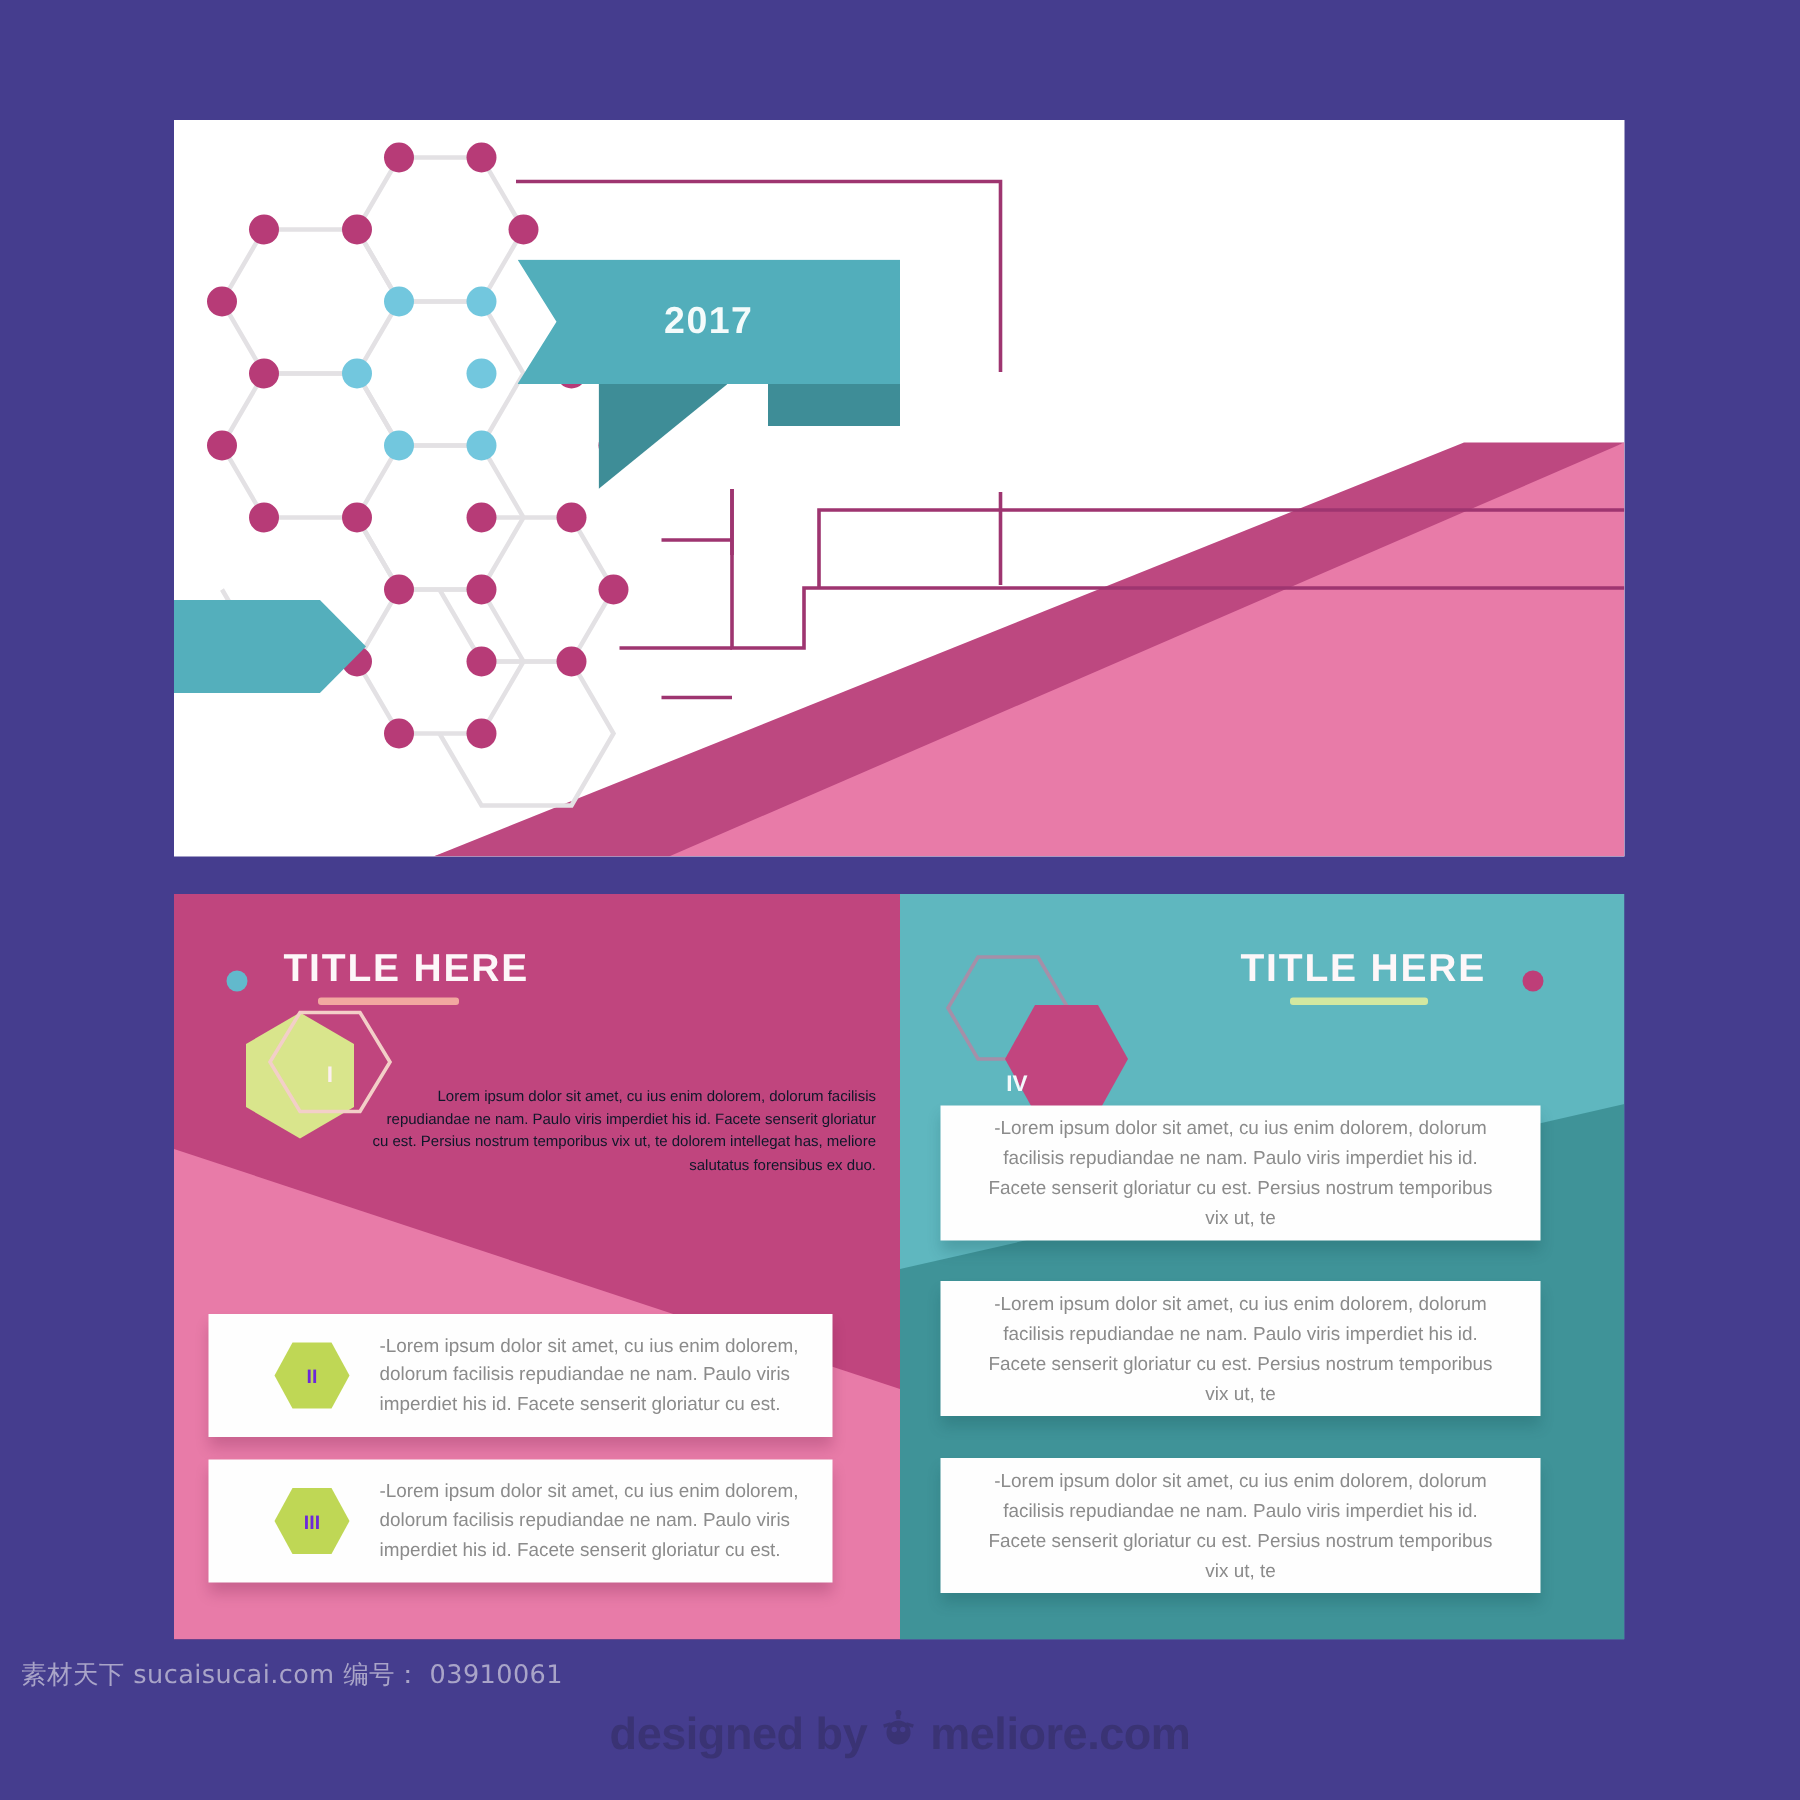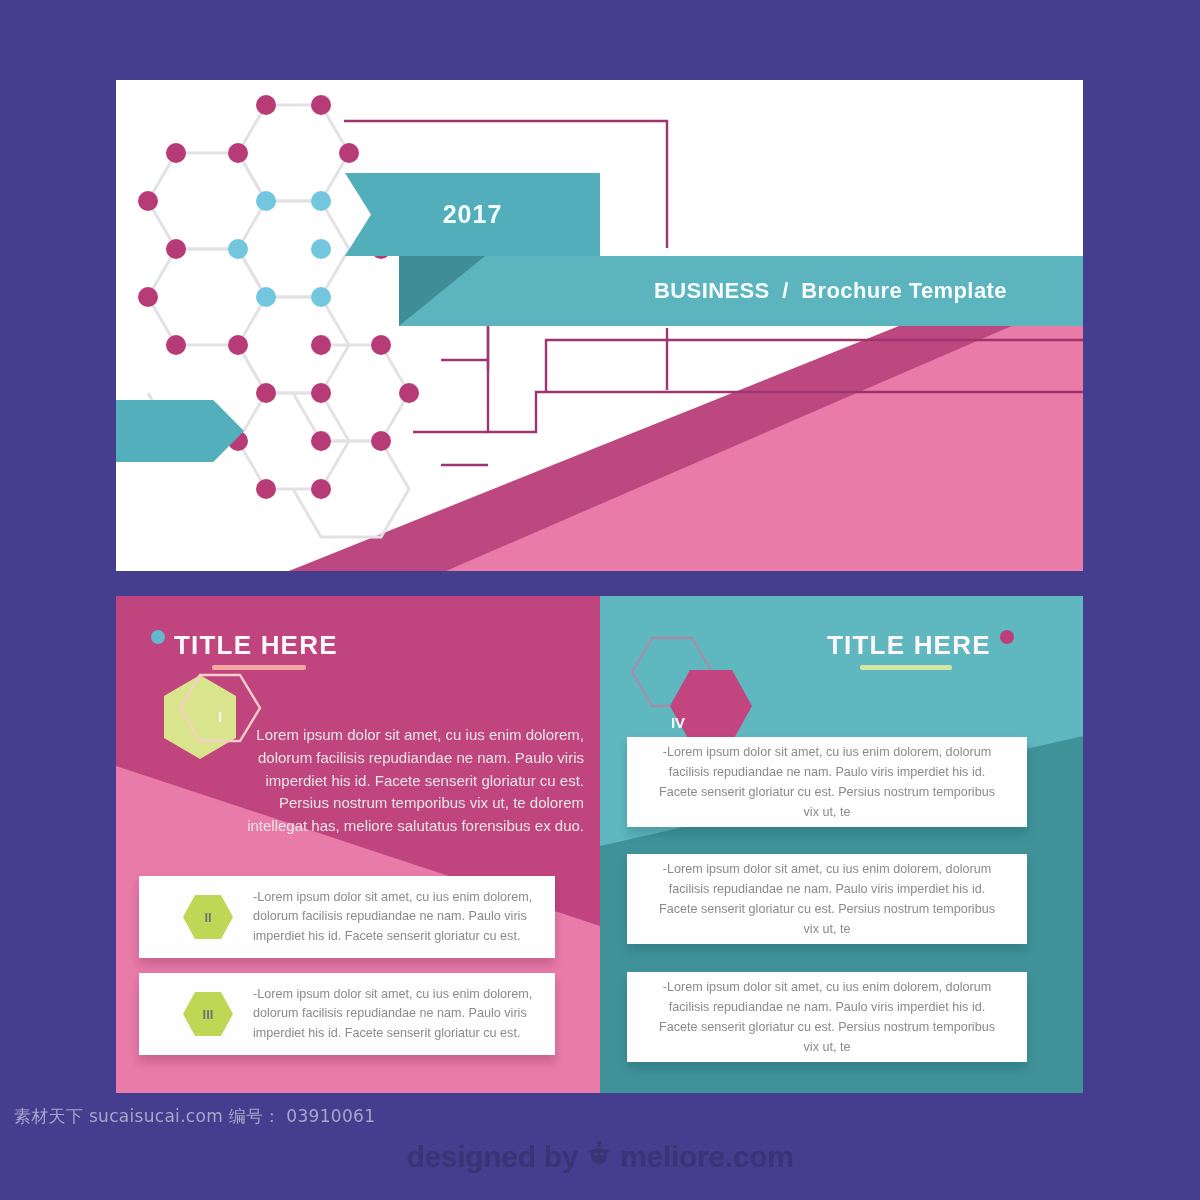--- a/index.html
+++ b/index.html
@@ -85,21 +85,21 @@
   }
   #page-right {
     position:relative; width:483px; height:497px;
     background:#5FB7BF; overflow:hidden;
   }
   #page-right .diag {
     position:absolute; left:0; top:0; width:483px; height:497px;
   }
 
   
-  .heading { position:absolute; display:flex; align-items:flex-start; gap:9px; }
+  .heading { position:absolute; display:flex; align-items:flex-end; gap:24px; }
   .heading .dot { width:14px; height:14px; border-radius:50%; }
   .heading .ht {
     color:#FDF7F9; font-size:26px; font-weight:bold; letter-spacing:1.2px;
   }
   .rule { position:absolute; height:5px; border-radius:2px; }
 
   #h-left { left:35px; top:34px; }
   #rule-left { left:96px; top:69px; width:94px; background:#F2A8A0; }
   #h-right { left:227px; top:34px; flex-direction:row-reverse; }
   #rule-right { left:260px; top:69px; width:92px; background:#D3E8A0; }
@@ -107,37 +107,37 @@
   
   #hexgrp-left { position:absolute; left:18px; top:54px; width:180px; height:150px; }
   #hex-I-label {
     position:absolute; left:89px; top:112px; width:30px;
     text-align:center; color:#FCEFEF; font-size:15px; font-weight:bold;
   }
 
   
   #para-left {
     position:absolute; left:130px; top:128px; width:338px;
-    text-align:right; color:#e5e5e5; font-size:15px; line-height:1.52;
+    text-align:right; color:#0f172a; font-size:10px; line-height:1.52;
   }
 
   
   .card-l {
     position:absolute; left:23px; width:416px; background:#FEFEFE;
     box-shadow:0 7px 9px rgba(90,15,55,.22);
     display:flex; align-items:center;
   }
   #card-l2 { top:280px; height:82px; }
   #card-l3 { top:377px; height:82px; }
   .card-l .hex {
     flex:0 0 54px; height:54px; margin-left:42px; position:relative;
   }
   .card-l .hex .num {
     position:absolute; inset:0; display:flex; align-items:center;
-    justify-content:center; color:#737373; font-size:13px; font-weight:bold;
+    justify-content:center; color:#6d28d9; font-size:13px; font-weight:bold;
   }
   .card-l .ctext {
     color:#8B8B8B; font-size:12.6px; line-height:1.55;
     padding:0 22px 0 18px; text-align:left;
   }
 
   
   #hexgrp-right { position:absolute; left:28px; top:36px; width:190px; height:125px; }
   #hex-IV-label {
     position:absolute; left:60px; top:74px; width:36px;
@@ -244,27 +244,20 @@
     </g>
   </svg>
 
   <div id="left-tab"></div>
 
   <div id="year-tab">
     <span class="txt">2017</span>
   </div>
   <div id="year-fold"></div>
 
-  <div id="biz-banner">
-    <div class="inner">
-      <span class="b1">BUSINESS</span>
-      <span class="slash">/</span>
-      <span class="b2">Brochure Template</span>
-    </div>
-  </div>
   <div id="biz-fold"></div>
 </div>
 
 <div id="spread">
 
   <div id="page-left">
     <svg class="diag" viewBox="0 0 484 497" preserveAspectRatio="none">
       <polygon points="0,170 484,330 484,497 0,497" fill="#E87BA8"></polygon>
     </svg>
 

